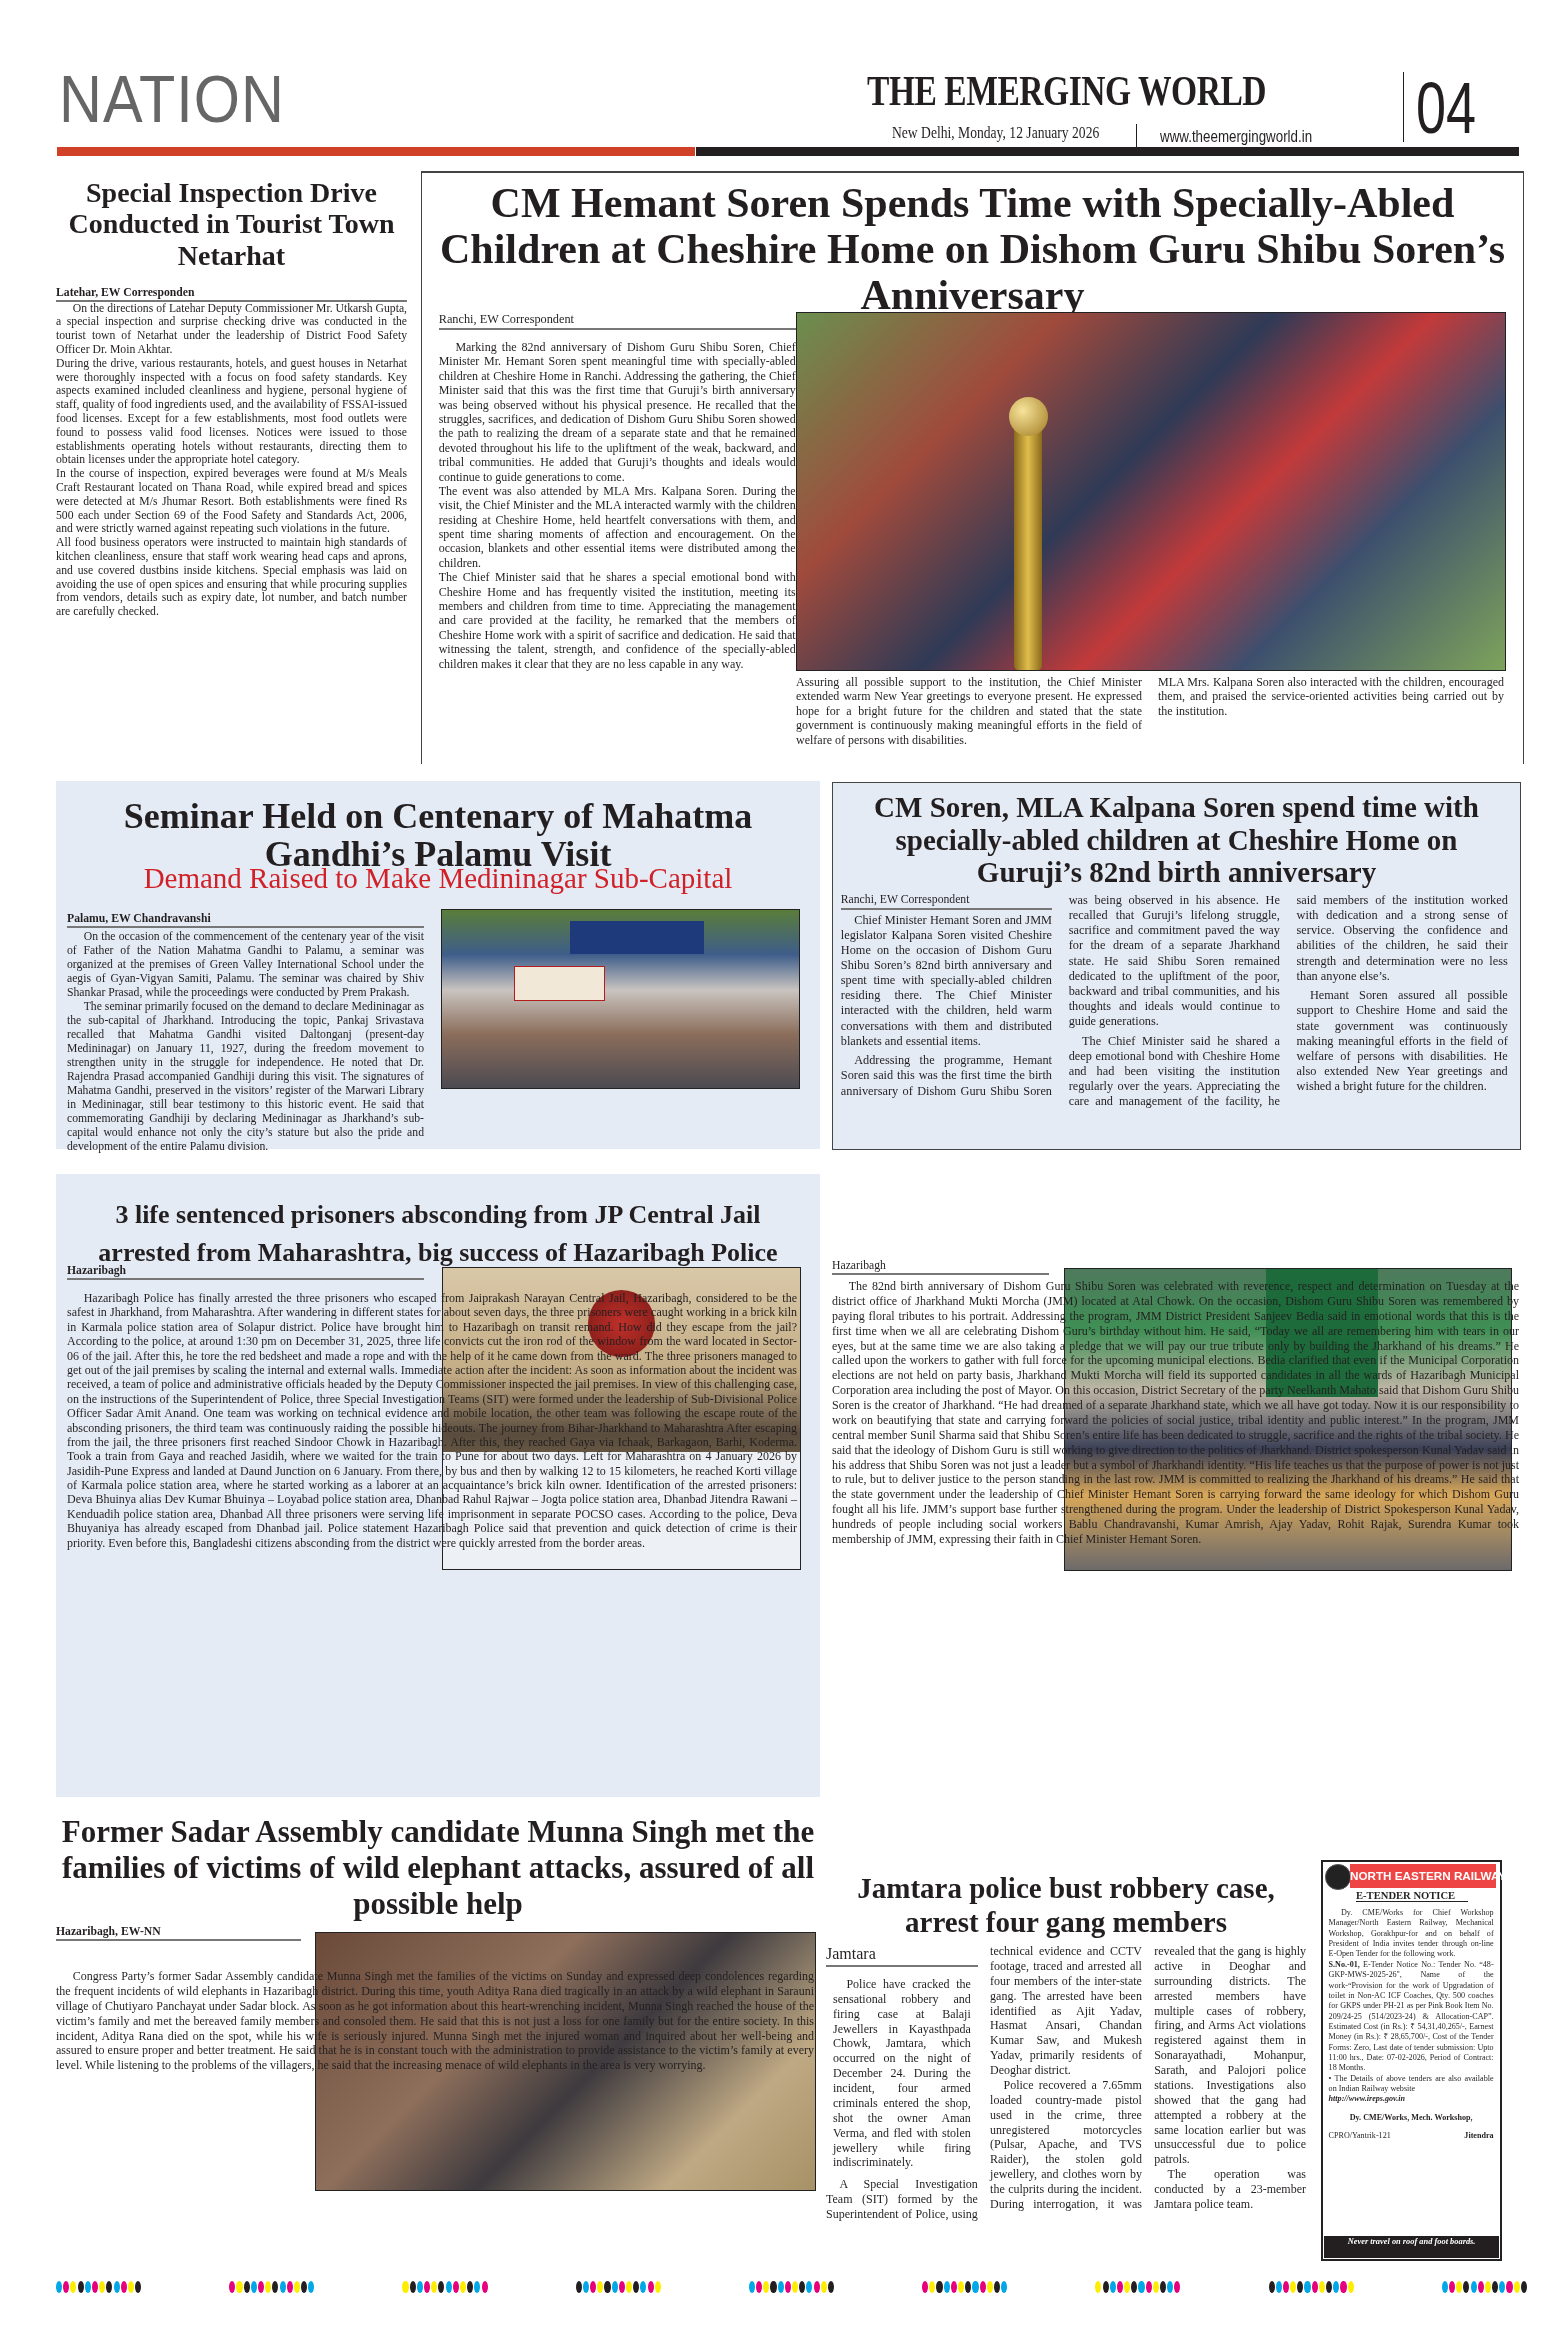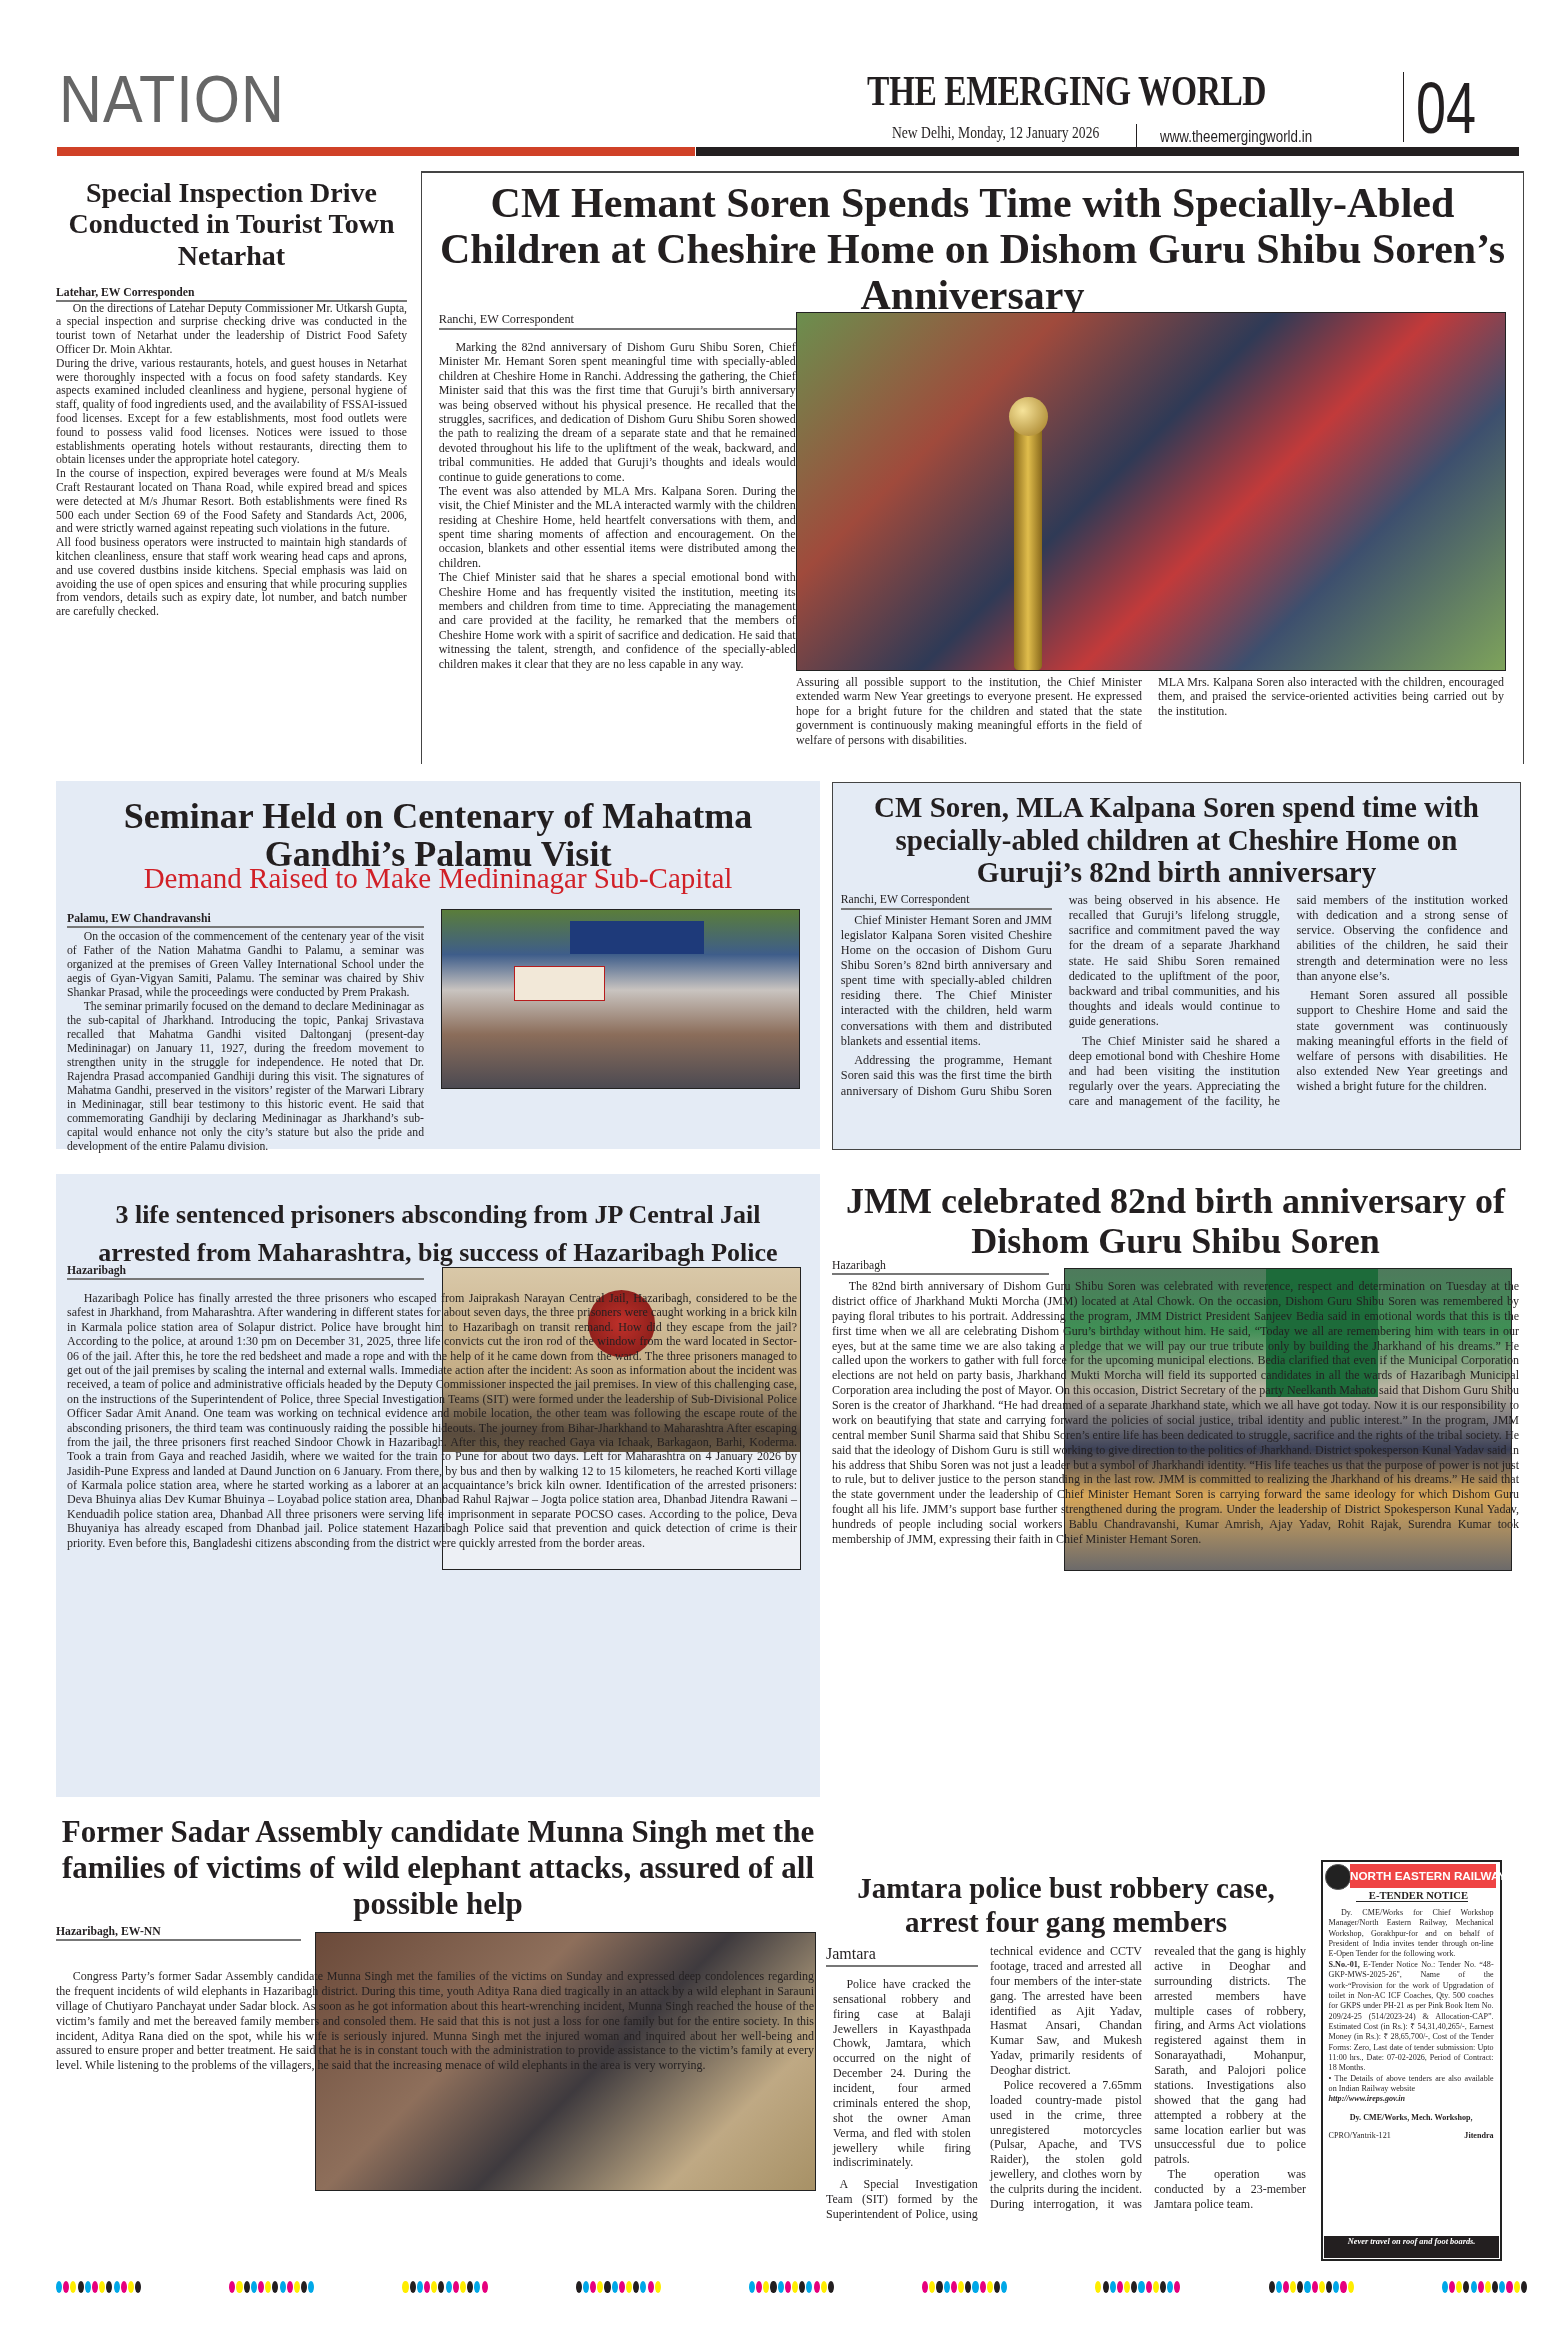--- a/index.html
+++ b/index.html
@@ -103,21 +103,20 @@
   <div class="photo" style="position:absolute;left:386px;top:93px;width:357px;height:301px;background:linear-gradient(180deg,#d9c8a8 0%,#c4ad86 35%,#5a4c3e 55%,#7a6a4a 75%,#3a3a3a 100%);">
     <div style="position:absolute;left:145px;top:22px;width:67px;height:67px;border-radius:50%;background:radial-gradient(#c0302a,#7a1a16);"></div>
     <div style="position:absolute;left:0;top:184px;width:357px;height:117px;background:#edf0f5;"></div>
   </div>
   <div class="body" id="jail-body" style="position:absolute;left:11px;top:117px;width:730px;height:496px;font-size:12px;line-height:1.2;">
     <p style="shape-outside:none;">Hazaribagh Police has finally arrested the three prisoners who escaped from Jaiprakash Narayan Central Jail, Hazaribagh, considered to be the safest in Jharkhand, from Maharashtra. After wandering in different states for about seven days, the three prisoners were caught working in a brick kiln in Karmala police station area of Solapur district. Police have brought him to Hazaribagh on transit remand. How did they escape from the jail? According to the police, at around 1:30 pm on December 31, 2025, three life convicts cut the iron rod of the window from the ward located in Sector-06 of the jail. After this, he tore the red bedsheet and made a rope and with the help of it he came down from the ward. The three prisoners managed to get out of the jail premises by scaling the internal and external walls. Immediate action after the incident: As soon as information about the incident was received, a team of police and administrative officials headed by the Deputy Commissioner inspected the jail premises. In view of this challenging case, on the instructions of the Superintendent of Police, three Special Investigation Teams (SIT) were formed under the leadership of Sub-Divisional Police Officer Sadar Amit Anand. One team was working on technical evidence and mobile location, the other team was following the escape route of the absconding prisoners, the third team was continuously raiding the possible hideouts. The journey from Bihar-Jharkhand to Maharashtra After escaping from the jail, the three prisoners first reached Sindoor Chowk in Hazaribagh. After this, they reached Gaya via Ichaak, Barkagaon, Barhi, Koderma. Took a train from Gaya and reached Jasidih, where we waited for the train to Pune for about two days. Left for Maharashtra on 4 January 2026 by Jasidih-Pune Express and landed at Daund Junction on 6 January. From there, by bus and then by walking 12 to 15 kilometers, he reached Korti village of Karmala police station area, where he started working as a laborer at an acquaintance’s brick kiln owner. Identification of the arrested prisoners: Deva Bhuinya alias Dev Kumar Bhuinya – Loyabad police station area, Dhanbad Rahul Rajwar – Jogta police station area, Dhanbad Jitendra Rawani – Kenduadih police station area, Dhanbad All three prisoners were serving life imprisonment in separate POCSO cases. According to the police, Deva Bhuyaniya has already escaped from Dhanbad jail. Police statement Hazaribagh Police said that prevention and quick detection of crime is their priority. Even before this, Bangladeshi citizens absconding from the district were quickly arrested from the border areas.</p>
   </div>
 </div>
 
 <div class="abs" style="left:832px;top:1174px;width:687px;height:658px;">
-  <div class="hl" style="position:absolute;left:0;top:6.7px;width:687px;font-size:36px;line-height:1.12;">JMM celebrated 82nd birth anniversary of Dishom Guru Shibu Soren</div>
   <div class="byline plain" style="position:absolute;left:0;top:85px;width:217px;font-size:11.7px;">Hazaribagh</div>
   <div class="photo" style="position:absolute;left:232px;top:94px;width:446px;height:301px;background:linear-gradient(180deg,#4e7a5c 0%,#3f8f55 20%,#bfb6a6 40%,#3a3f55 60%,#d9a85a 75%,#6c6a6a 100%);">
     <div style="position:absolute;left:201px;top:0;width:112px;height:128px;background:#1d6b3a;"></div>
   </div>
   <div class="body" style="position:absolute;left:0;top:105px;width:687px;height:552px;font-size:12px;line-height:1.24;">
     <p>The 82nd birth anniversary of Dishom Guru Shibu Soren was celebrated with reverence, respect and determination on Tuesday at the district office of Jharkhand Mukti Morcha (JMM) located at Atal Chowk. On the occasion, Dishom Guru Shibu Soren was remembered by paying floral tributes to his portrait. Addressing the program, JMM District President Sanjeev Bedia said in emotional words that this is the first time when we all are celebrating Dishom Guru’s birthday without him. He said, “Today we all are remembering him with tears in our eyes, but at the same time we are also taking a pledge that we will pay our true tribute only by building the Jharkhand of his dreams.” He called upon the workers to gather with full force for the upcoming municipal elections. Bedia clarified that even if the Municipal Corporation elections are not held on party basis, Jharkhand Mukti Morcha will field its supported candidates in all the wards of Hazaribagh Municipal Corporation area including the post of Mayor. On this occasion, District Secretary of the party Neelkanth Mahato said that Dishom Guru Shibu Soren is the creator of Jharkhand. “He had dreamed of a separate Jharkhand state, which we all have got today. Now it is our responsibility to work on beautifying that state and carrying forward the policies of social justice, tribal identity and public interest.” In the program, JMM central member Sunil Sharma said that Shibu Soren’s entire life has been dedicated to struggle, sacrifice and the rights of the tribal society. He said that the ideology of Dishom Guru is still working to give direction to the politics of Jharkhand. District spokesperson Kunal Yadav said in his address that Shibu Soren was not just a leader but a symbol of Jharkhandi identity. “His life teaches us that the purpose of power is not just to rule, but to deliver justice to the person standing in the last row. JMM is committed to realizing the Jharkhand of his dreams.” He said that the state government under the leadership of Chief Minister Hemant Soren is carrying forward the same ideology for which Dishom Guru fought all his life. JMM’s support base further strengthened during the program. Under the leadership of District Spokesperson Kunal Yadav, hundreds of people including social workers Bablu Chandravanshi, Kumar Amrish, Ajay Yadav, Rohit Rajak, Surendra Kumar took membership of JMM, expressing their faith in Chief Minister Hemant Soren.</p>
   </div>
 </div>
 
 <div class="abs" style="left:56px;top:1807px;width:764px;height:457px;">
@@ -136,21 +135,21 @@
     <p style="margin:7px;text-indent:13.4px;">Police have cracked the sensational robbery and firing case at Balaji Jewellers in Kayasthpada Chowk, Jamtara, which occurred on the night of December 24. During the incident, four armed criminals entered the shop, shot the owner Aman Verma, and fled with stolen jewellery while firing indiscriminately.</p>
     <p style="margin:0;text-indent:13.4px;">A Special Investigation Team (SIT) formed by the Superintendent of Police, using technical evidence and CCTV footage, traced and arrested all four members of the inter-state gang. The arrested have been identified as Ajit Yadav, Hasmat Ansari, Chandan Kumar Saw, and Mukesh Yadav, primarily residents of Deoghar district.</p>
     <p style="margin:0;text-indent:13.4px;">Police recovered a 7.65mm loaded country-made pistol used in the crime, three unregistered motorcycles (Pulsar, Apache, and TVS Raider), the stolen gold jewellery, and clothes worn by the culprits during the incident. During interrogation, it was revealed that the gang is highly active in Deoghar and surrounding districts. The arrested members have multiple cases of robbery, firing, and Arms Act violations registered against them in Sonarayathadi, Mohanpur, Sarath, and Palojori police stations. Investigations also showed that the gang had attempted a robbery at the same location earlier but was unsuccessful due to police patrols.</p>
     <p style="margin:0;text-indent:13.4px;">The operation was conducted by a 23-member Jamtara police team.</p>
   </div>
 </div>
 
 <div class="abs rail" style="left:1321px;top:1860px;width:177px;height:397px;">
   <div style="position:absolute;left:2.2px;top:2.2px;width:23.4px;height:23.4px;border-radius:50%;background:#222;border:1.1px solid #555;"></div>
   <div style="position:absolute;left:27px;top:2.2px;width:146px;height:23.4px;background:#ef4444;color:#fff;font-family:'Liberation Sans',sans-serif;font-weight:bold;font-size:11.7px;line-height:23.4px;text-align:right;white-space:nowrap;">NORTH EASTERN RAILWAY</div>
-  <div style="position:absolute;left:33px;top:28px;width:112px;text-align:right;font-weight:bold;font-size:10.6px;border-bottom:1.1px solid #222;">E-TENDER NOTICE</div>
+  <div style="position:absolute;left:33px;top:28px;width:112px;text-align:left;font-weight:bold;font-size:10.6px;border-bottom:1.1px solid #222;">E-TENDER NOTICE</div>
   <div style="position:absolute;left:5.6px;top:46px;width:165px;font-size:8.1px;line-height:1.28;text-align:justify;">
     <p style="margin:0;text-indent:12.3px;">Dy. CME/Works for Chief Workshop Manager/North Eastern Railway, Mechanical Workshop, Gorakhpur-for and on behalf of President of India invites tender through on-line E-Open Tender for the following work.</p>
     <p style="margin:0;"><b>S.No.-01,</b> <span>E-Tender Notice No.: Tender No. “48-GKP-MWS-2025-26", Name of the work-“Provision for the work of Upgradation of  toilet in Non-AC ICF Coaches, Qty. 500 coaches for GKPS under PH-21 as per Pink Book Item No. 209/24-25 (514/2023-24) &amp; Allocation-CAP”. Estimated Cost (in Rs.): ₹ 54,31,40,265/-, Earnest Money (in Rs.): ₹ 28,65,700/-, Cost of the Tender Forms: Zero, Last date of tender submission: Upto 11:00 hrs., Date: 07-02-2026, Period of Contract: 18 Months.</span></p>
     <p style="margin:0;">• The Details of above tenders are also available on Indian Railway website</p>
     <p style="margin:0;font-weight:bold;font-style:italic;">http://www.ireps.gov.in</p>
     <p style="margin:8px;font-weight:bold;text-align:center;">Dy. CME/Works, Mech. Workshop,</p>
     <p style="margin:0;display:flex;justify-content:space-between;">
         <span>CPRO/Yantrik-121</span>
         <b>Jitendra</b>
       </p>

